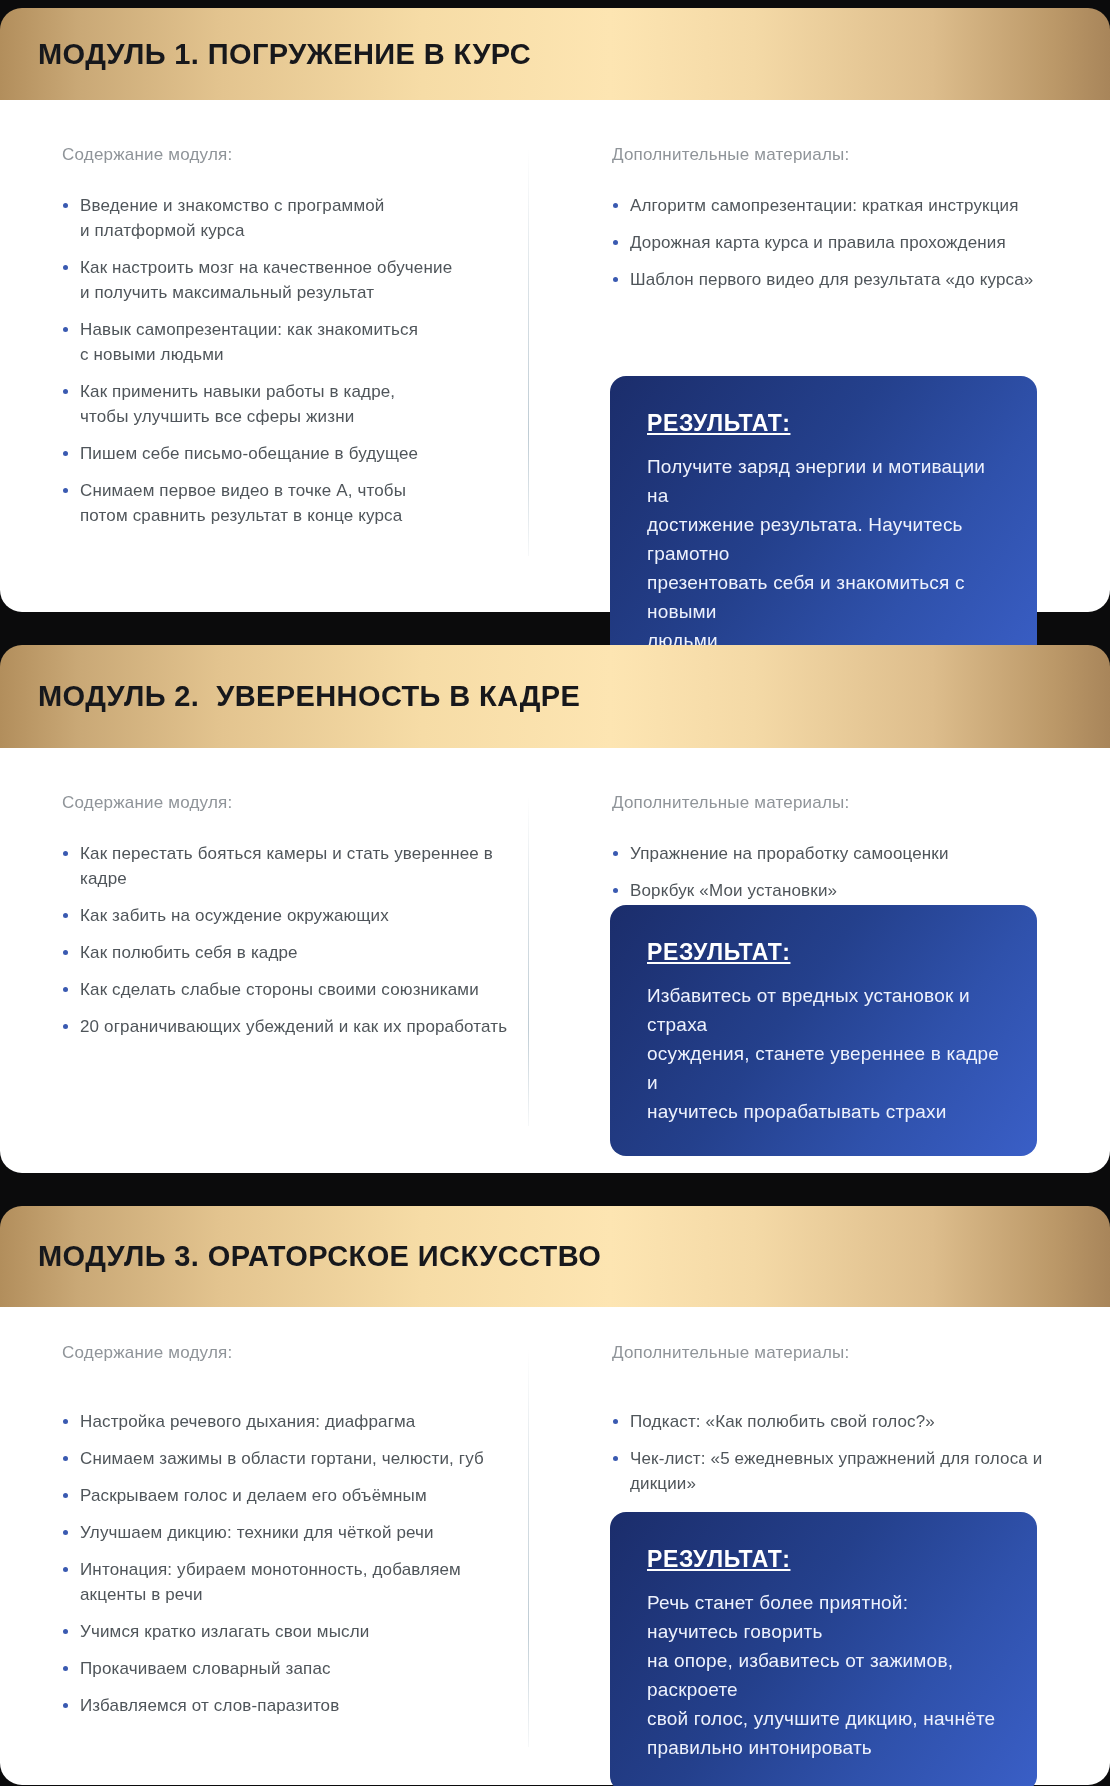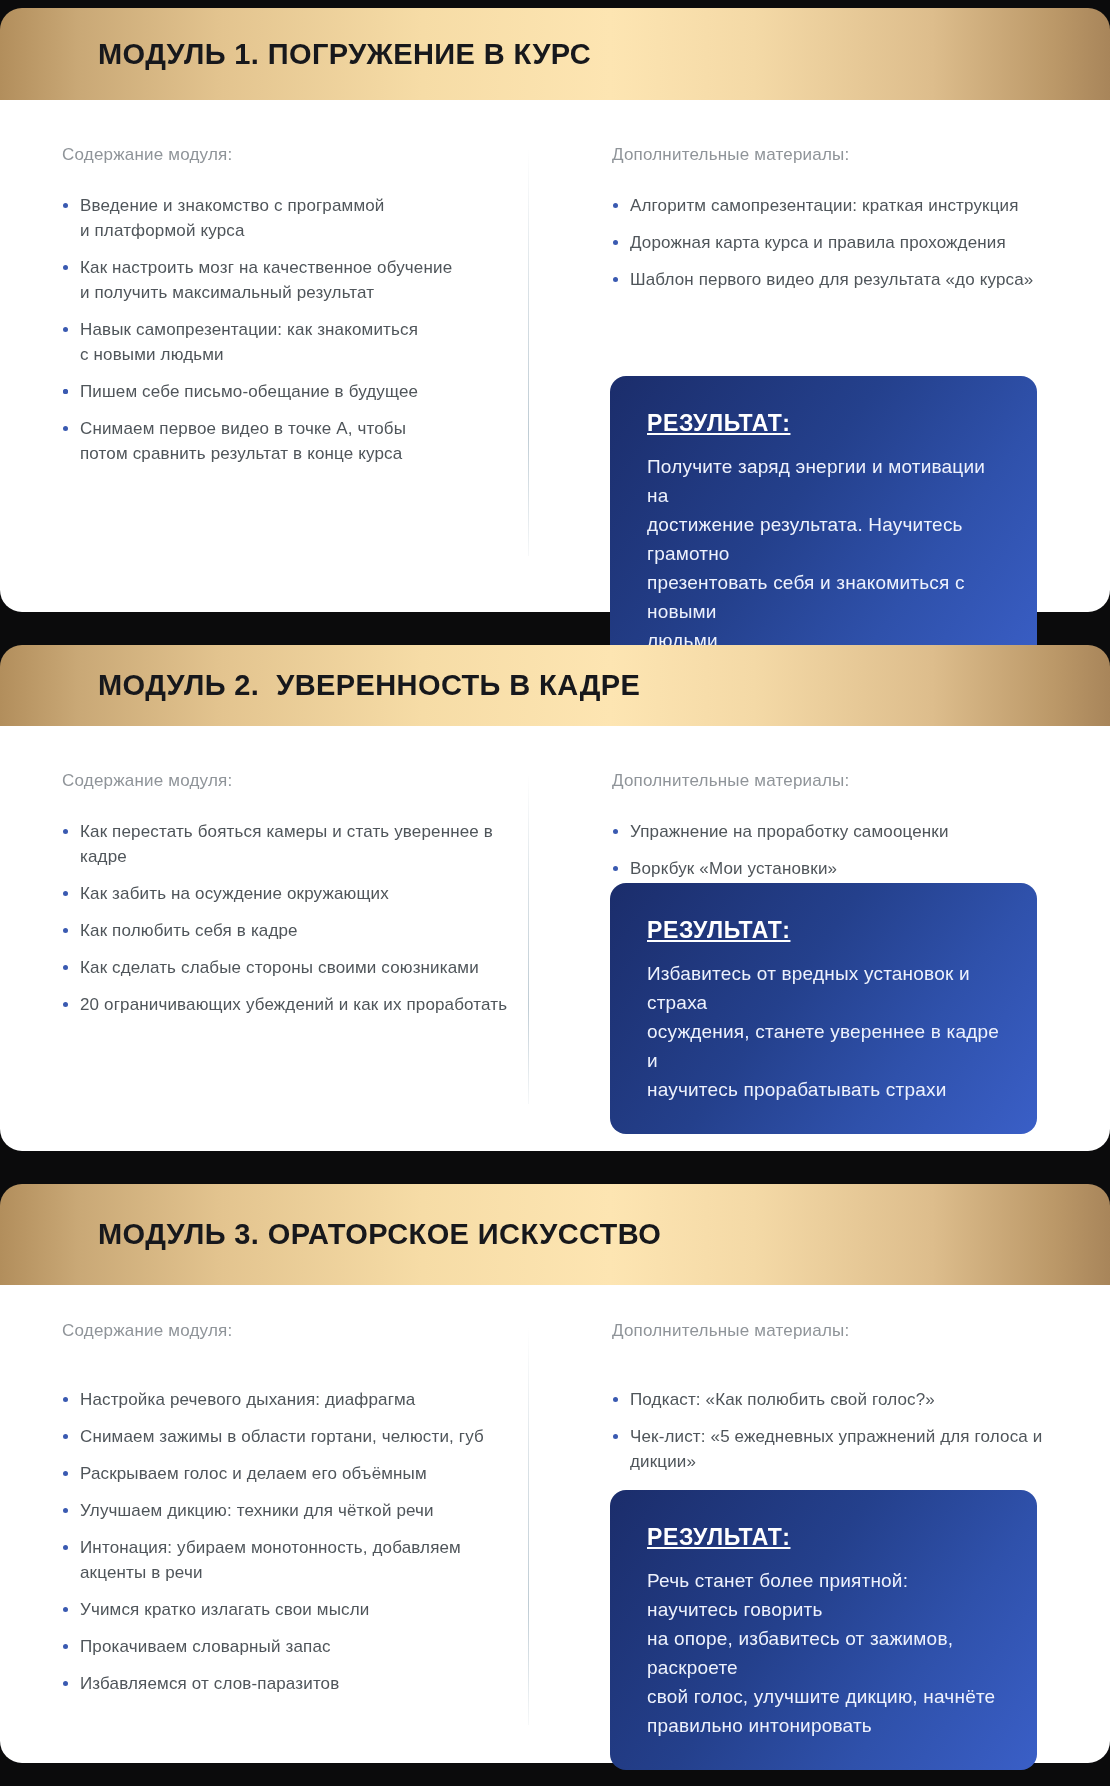--- a/index.html
+++ b/index.html
@@ -9,24 +9,24 @@
     font-family:"Liberation Sans","DejaVu Sans",sans-serif;
     padding-top:8px;box-sizing:border-box;
     overflow:hidden;
   }
   .module{position:relative;margin-bottom:33px;}
   .module:last-child{margin-bottom:0;border-radius:7px;}
   .module-header{
     background:linear-gradient(90deg,#b28e5c 0%,#c9a876 7%,#e3c48f 20%,#f6dca6 38%,#fde5b2 55%,#f4d9a6 68%,#ddbd8c 84%,#bb9868 95%,#a8855a 100%);
     border-radius:22px 22px 0 0;
     display:flex;align-items:center;
-    padding-left:98px;box-sizing:border-box;
+    padding-left:38px;box-sizing:border-box;
   }
   .m1 .module-header{height:92px;}
-  .m2 .module-header{height:81px;}
+  .m2 .module-header{height:103px;}
   .m3 .module-header{height:101px;}
   .module-title{
     font-size:29px;font-weight:700;color:#17181c;
     letter-spacing:0.4px;white-space:pre-wrap;
   }
   .module-body{
     position:relative;background:#ffffff;
     border-radius:0 0 22px 22px;
   }
   .m1 .module-body{height:512px;}
@@ -93,21 +93,22 @@
 
     <div class="col-left">
       <div class="section-label">Содержание модуля:</div>
       <ul class="bullet-list">
         <li><span class="dot"></span><span>Введение и знакомство с программой
 и платформой курса</span></li>
         <li><span class="dot"></span><span>Как настроить мозг на качественное обучение
 и получить максимальный результат</span></li>
         <li><span class="dot"></span><span>Навык самопрезентации: как знакомиться
 с новыми людьми</span></li>
-        <li><span class="dot"></span></li>
+        <li><span class="dot"></span><span>Как применить навыки работы в кадре,
+чтобы улучшить все сферы жизни</span></li>
         <li><span class="dot"></span><span>Пишем себе письмо-обещание в будущее</span></li>
         <li><span class="dot"></span><span>Снимаем первое видео в точке А, чтобы
 потом сравнить результат в конце курса</span></li>
       </ul>
     </div>
 
     <div class="col-right">
       <div class="section-label">Дополнительные материалы:</div>
       <ul class="bullet-list">
         <li><span class="dot"></span><span>Алгоритм самопрезентации: краткая инструкция</span></li>

